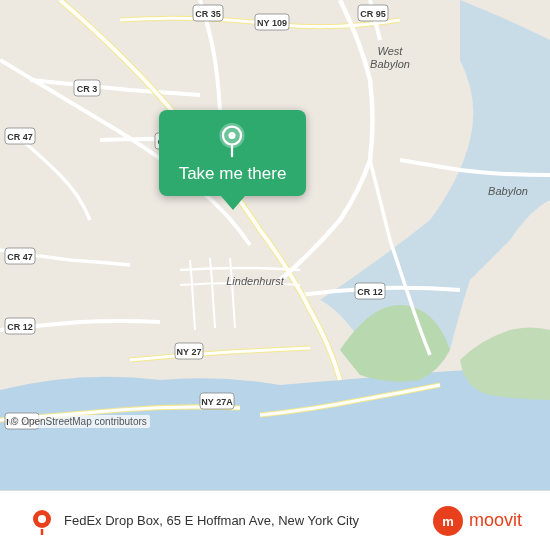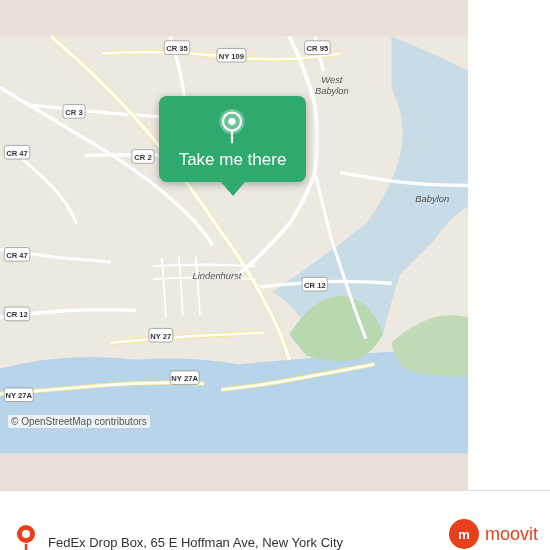--- a/index.html
+++ b/index.html
@@ -5,37 +5,37 @@
     * { margin: 0; padding: 0; box-sizing: border-box; }
     body {
       width: 550px;
       height: 550px;
       overflow: hidden;
       font-family: Arial, sans-serif;
       position: relative;
     }
 
     #map-container {
-      width: 468px;
+      width: 550px;
       height: 490px;
       position: relative;
       overflow: hidden;
       background-color: #e8e0d8;
     }
 
     
     #map-svg {
       width: 100%;
       height: 100%;
     }
 
     
     #popup {
       position: absolute;
-      top: 96px;
+      top: 110px;
       left: 140px;
       width: 185px;
       display: flex;
       flex-direction: column;
       align-items: center;
     }
 
     #popup-box {
       background-color: #2eaa6e;
       border-radius: 8px;
@@ -68,22 +68,22 @@
       border-right: 12px solid transparent;
       border-top: 14px solid #2eaa6e;
     }
 
     
     #bottom-bar {
       width: 550px;
       height: 60px;
       background: white;
       display: flex;
-      align-items: flex-end;
-      padding: 0 12px;
+      align-items: center;
+      padding: 0 28px;
       border-top: 1px solid #ddd;
     }
 
     #location-icon-bottom {
       flex-shrink: 0;
       margin-right: 8px;
     }
 
     #bottom-text {
       font-size: 13px;

